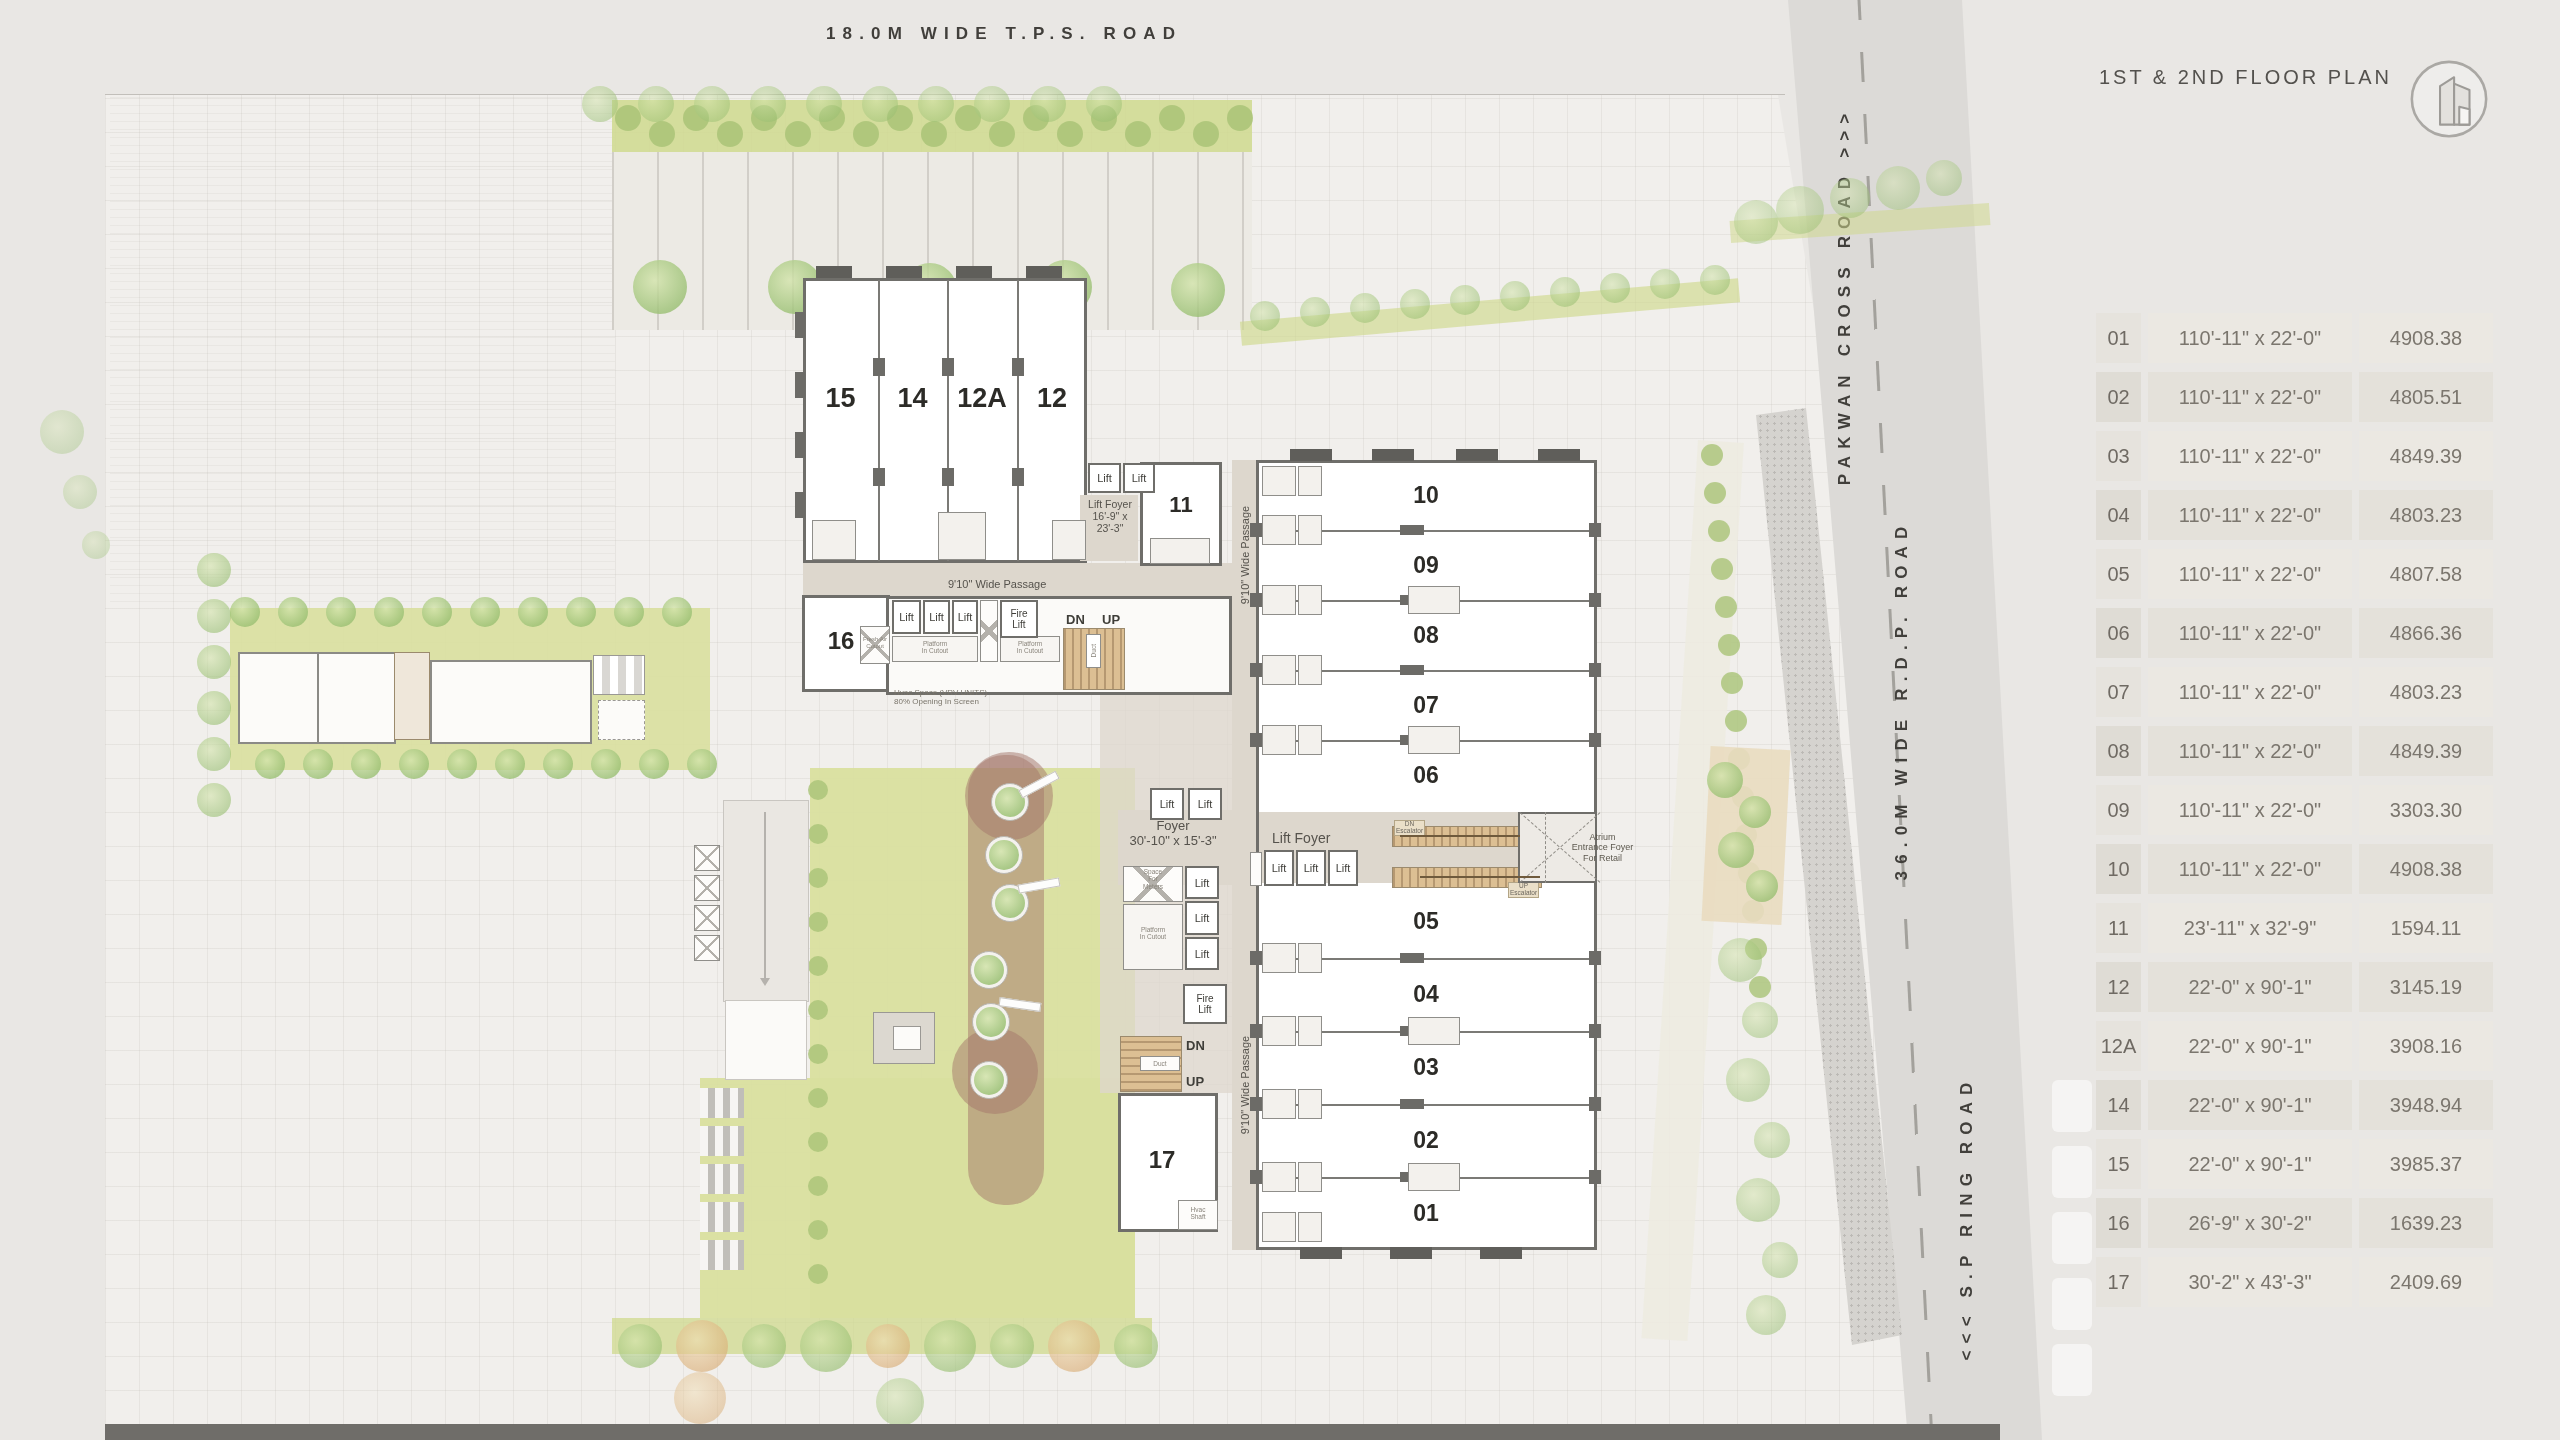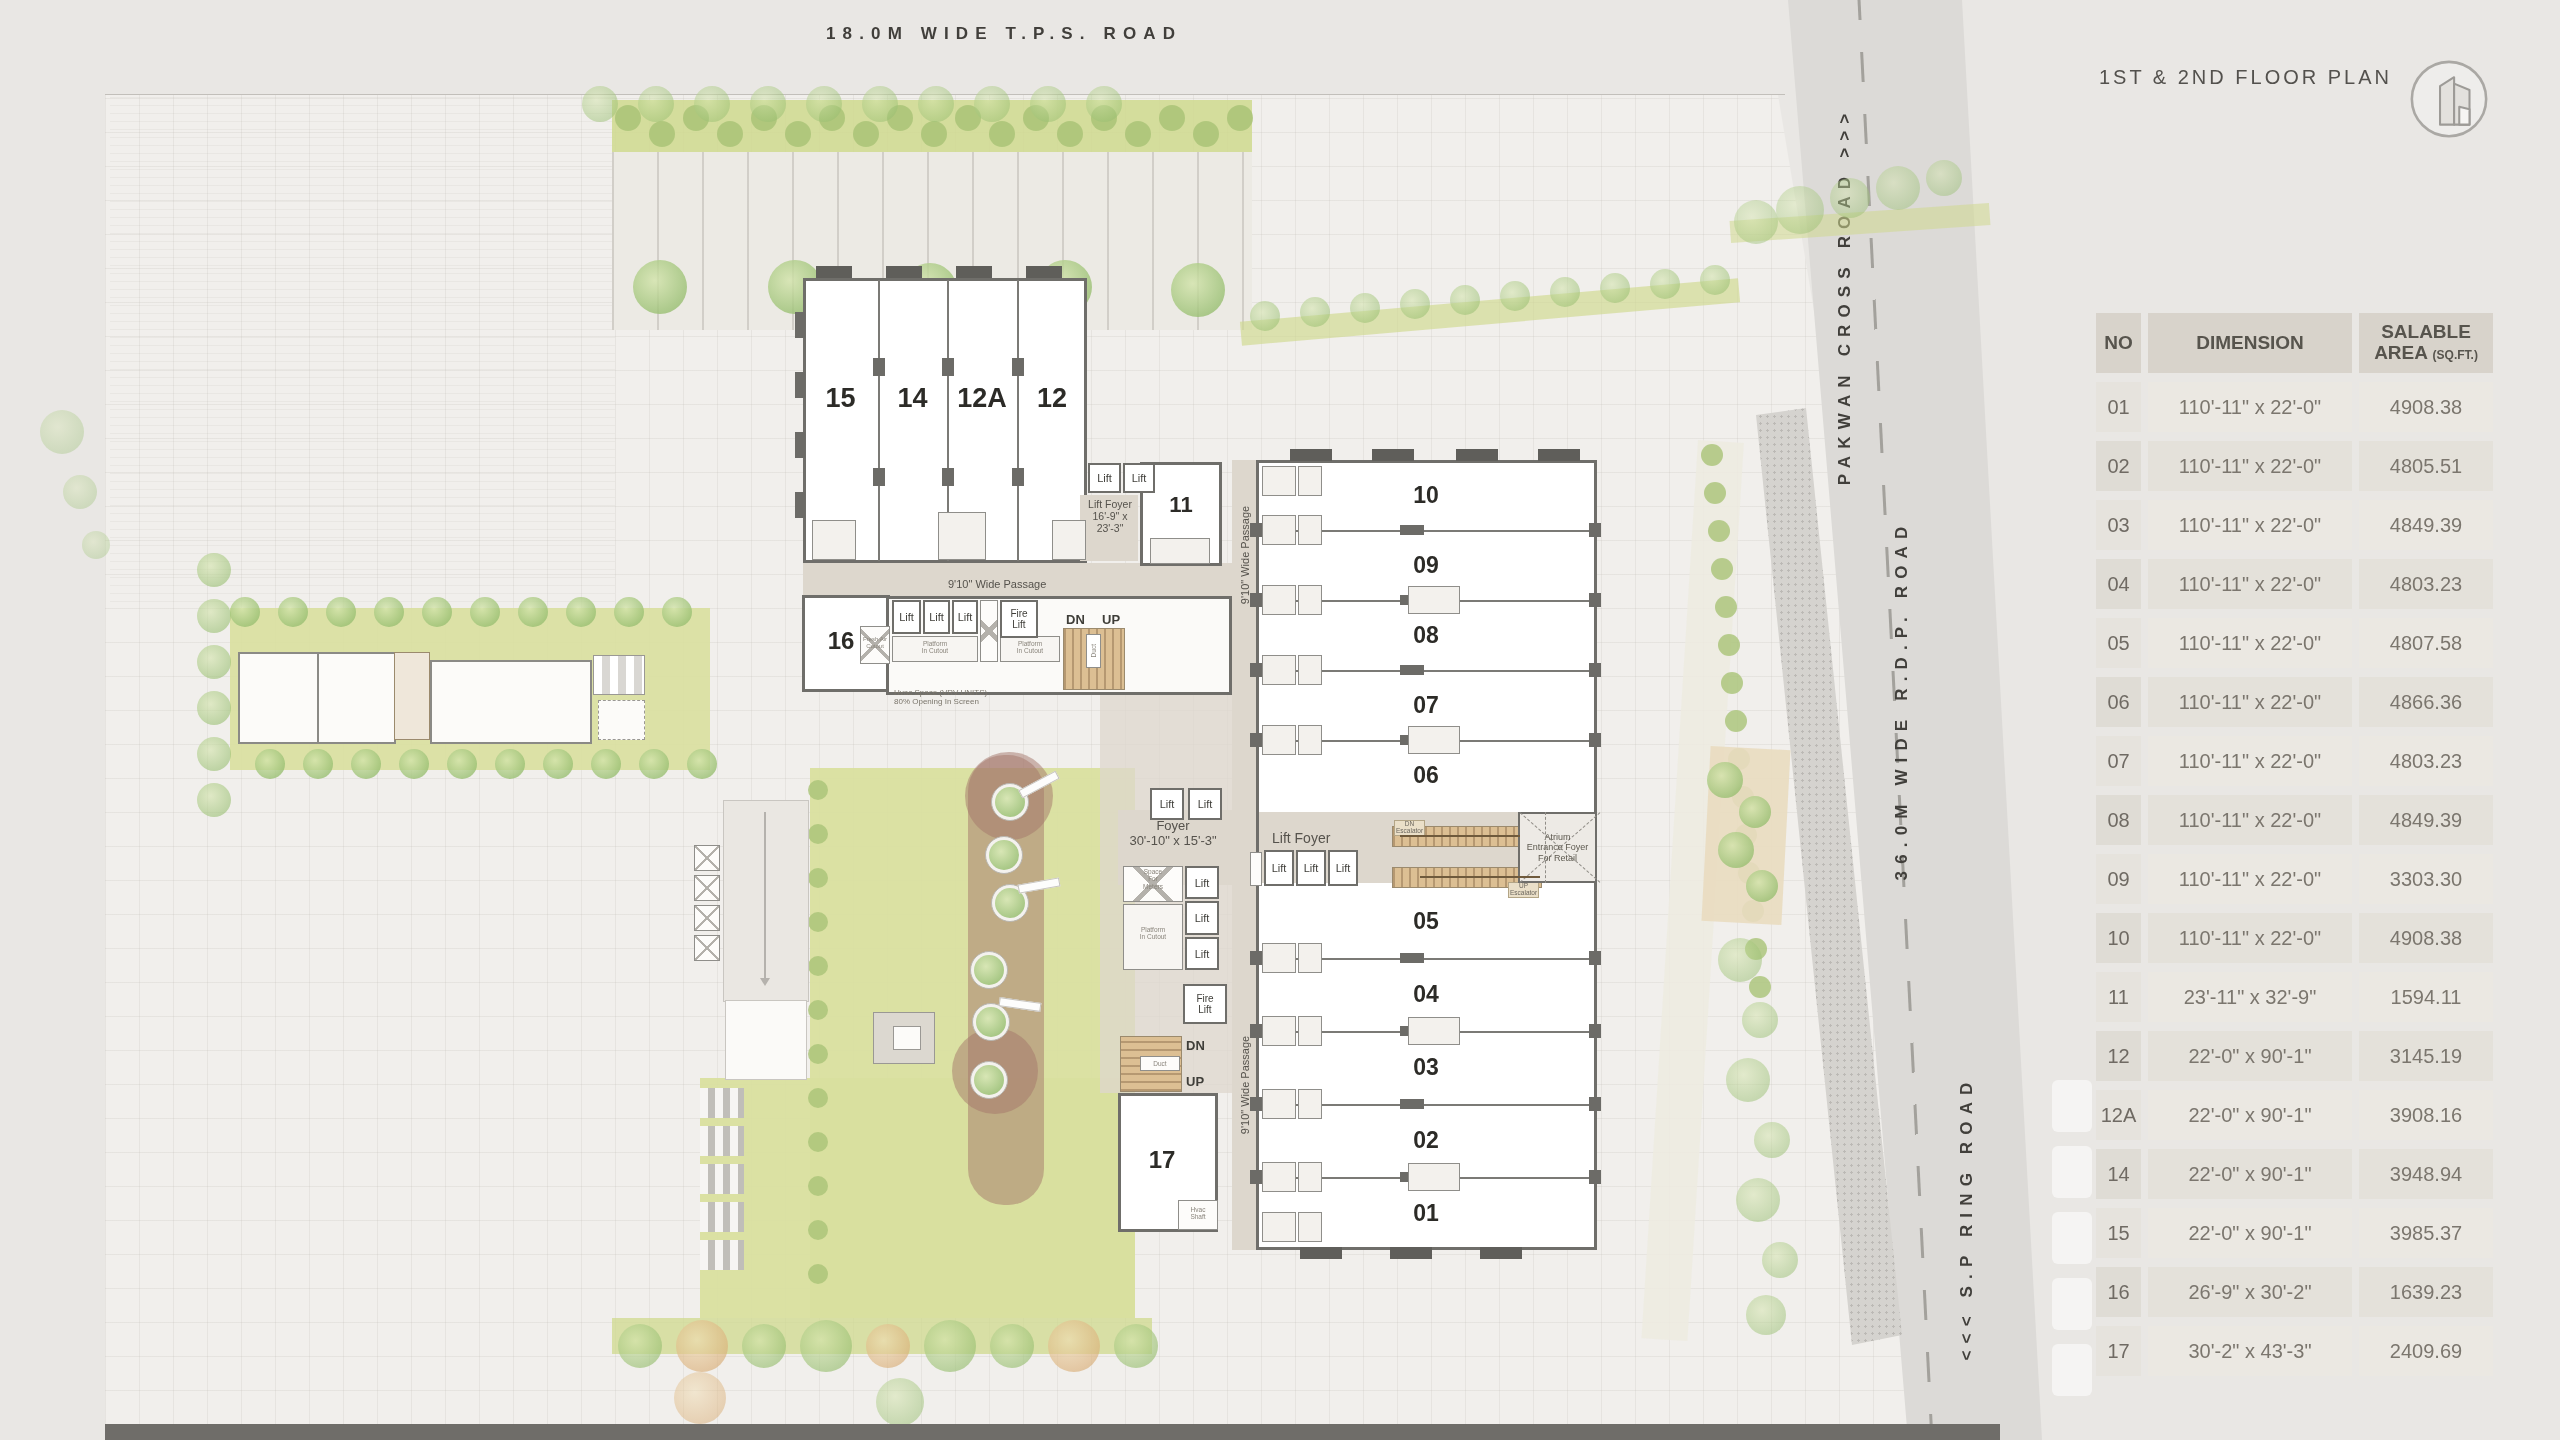--- a/index.html
+++ b/index.html
@@ -311,21 +311,21 @@
   <div class="stair tread-v" style="left:1392px;top:867px;width:150px;height:21px;"></div>
   <div class="esc-tag pre" style="left: 1394px; top: 820px; white-space: pre-line;">DN
 Escalator</div>
   <div class="esc-tag pre" style="left: 1508px; top: 882px; white-space: pre-line;">UP
 Escalator</div>
 
   <div class="abs" style="left:1518px;top:812px;width:79px;height:71px;background:#edeae5;border:2px solid #6f6e6a;box-sizing:border-box;">
     <div class="dashX" style="left:-13px;top:33px;width:106px;transform:rotate(41deg);"></div>
     <div class="dashX" style="left:-13px;top:33px;width:106px;transform:rotate(-41deg);"></div>
   </div>
-  <div class="tiny pre" style="left: 1518px; top: 832px; width: 79px; font-size: 9px; color: rgb(93, 89, 79); white-space: pre-line;">Atrium
+  <div class="tiny pre" style="left: 1518px; top: 832px; width: 79px; font-size: 9px; color: rgb(93, 89, 79); white-space: pre-line; padding-left: 45px;">Atrium
 Entrance Foyer
 For Retail</div>
 
   <div class="abs" style="left:1545px;top:812px;width:1px;height:71px;border-left:1px dashed #908d87;"></div>
 
   <div class="stair tread-v" style="left:1063px;top:628px;width:62px;height:62px;"></div>
   <div class="sm" style="left:1066px;top:612px;">DN</div>
   <div class="sm" style="left:1102px;top:612px;">UP</div>
   <div class="svcbox" style="left:1086px;top:634px;width:15px;height:34px;background:#fff;"></div>
   <div class="tiny" style="left: 1082px; top: 647px; width: 24px; transform: rotate(-90deg); white-space: pre-line;">Duct</div>
@@ -488,28 +488,20 @@
       <div class="lift" style="left:1328px;top:850px;width:30px;height:36px;">Lift</div>
       <div class="lift pre" style="left: 1000px; top: 600px; width: 38px; height: 38px; font-size: 10px; text-align: center; white-space: pre-line;">Fire
 Lift</div>
       <div class="lift pre" style="left: 1183px; top: 984px; width: 44px; height: 40px; font-size: 10px; text-align: center; white-space: pre-line;">Fire
 Lift</div>
       <div class="abs" style="left:1400px;top:835px;width:120px;height:2px;background:#6f5a3c;"></div>
       <div class="abs" style="left:1420px;top:876px;width:120px;height:2px;background:#6f5a3c;"></div>
     </div>
 
   <div class="area-table">
-    <div class="trow thead">
-      <div class="tcell">NO</div>
-      <div class="tcell">DIMENSION</div>
-      <div class="tcell">
-        <span><span>SALABLE</span><br>
-        <span>AREA</span> <small>(SQ.FT.)</small></span>
-      </div>
-    </div>
     <div id="table-body">
         <div class="trow r0">
           <div class="tcell c-no">01</div>
           <div class="tcell c-dim">110'-11" x 22'-0"</div>
           <div class="tcell c-area">4908.38</div>
         </div>
         <div class="trow r1">
           <div class="tcell c-no">02</div>
           <div class="tcell c-dim">110'-11" x 22'-0"</div>
           <div class="tcell c-area">4805.51</div>

